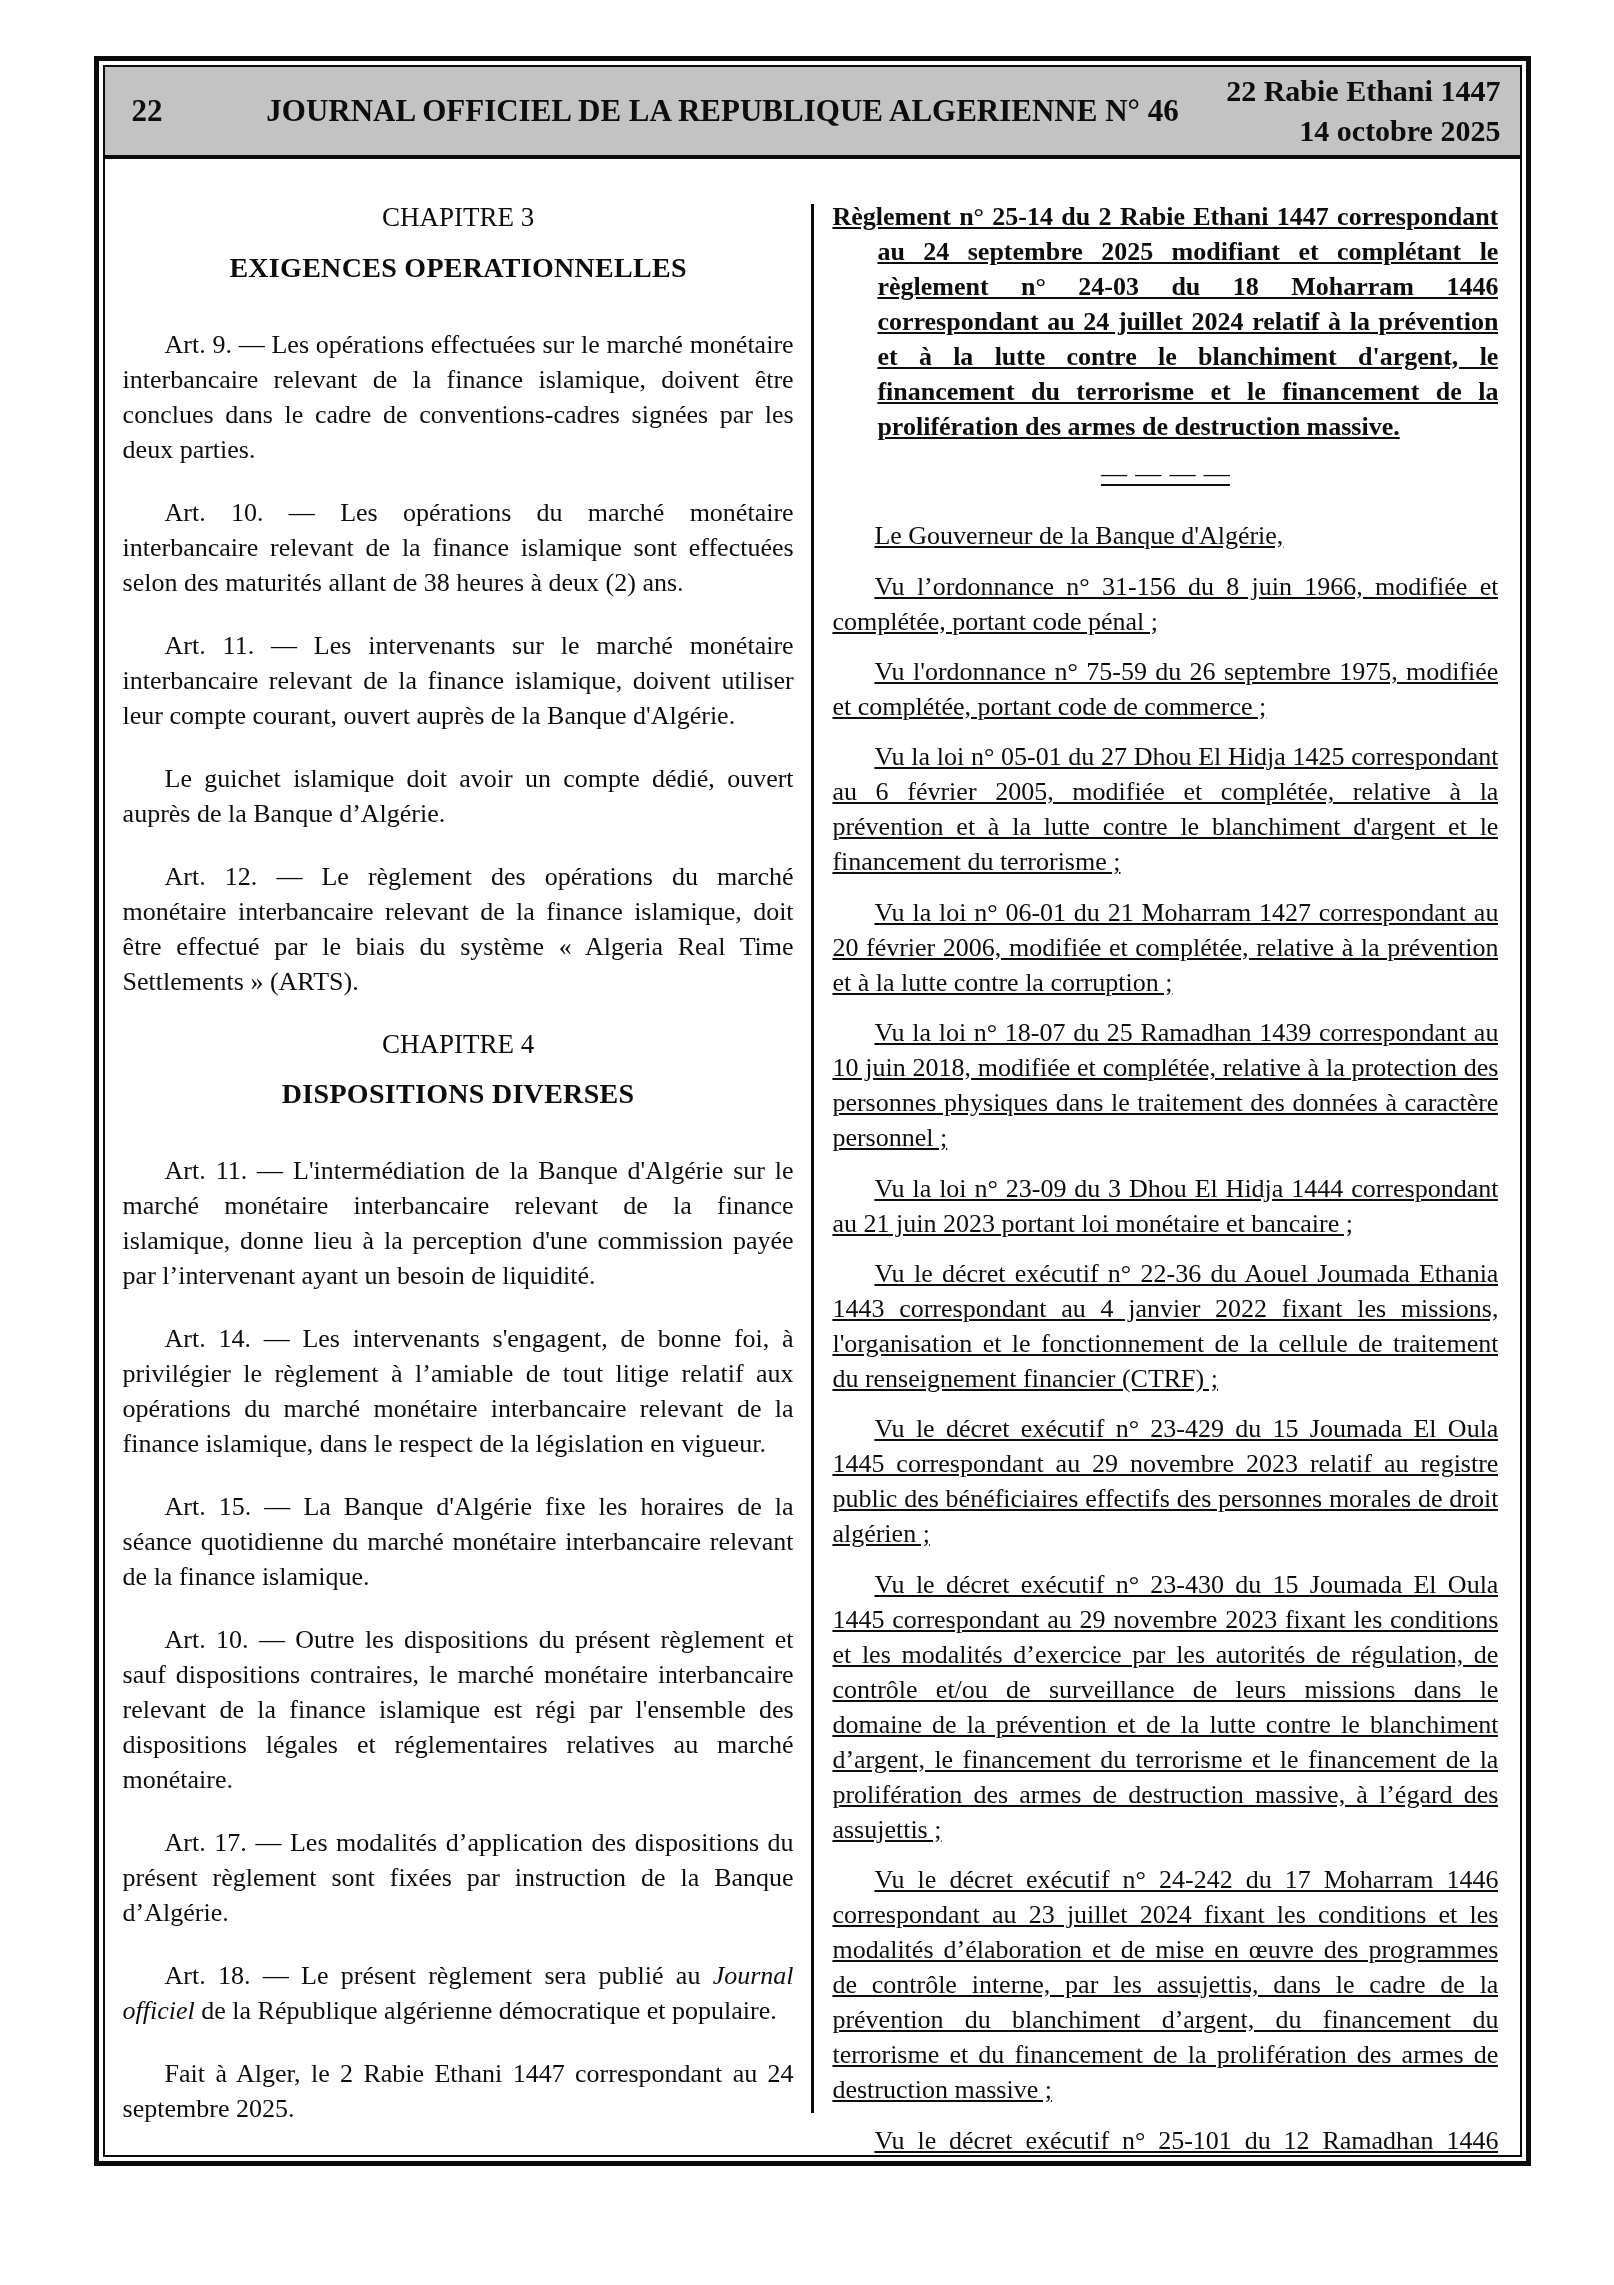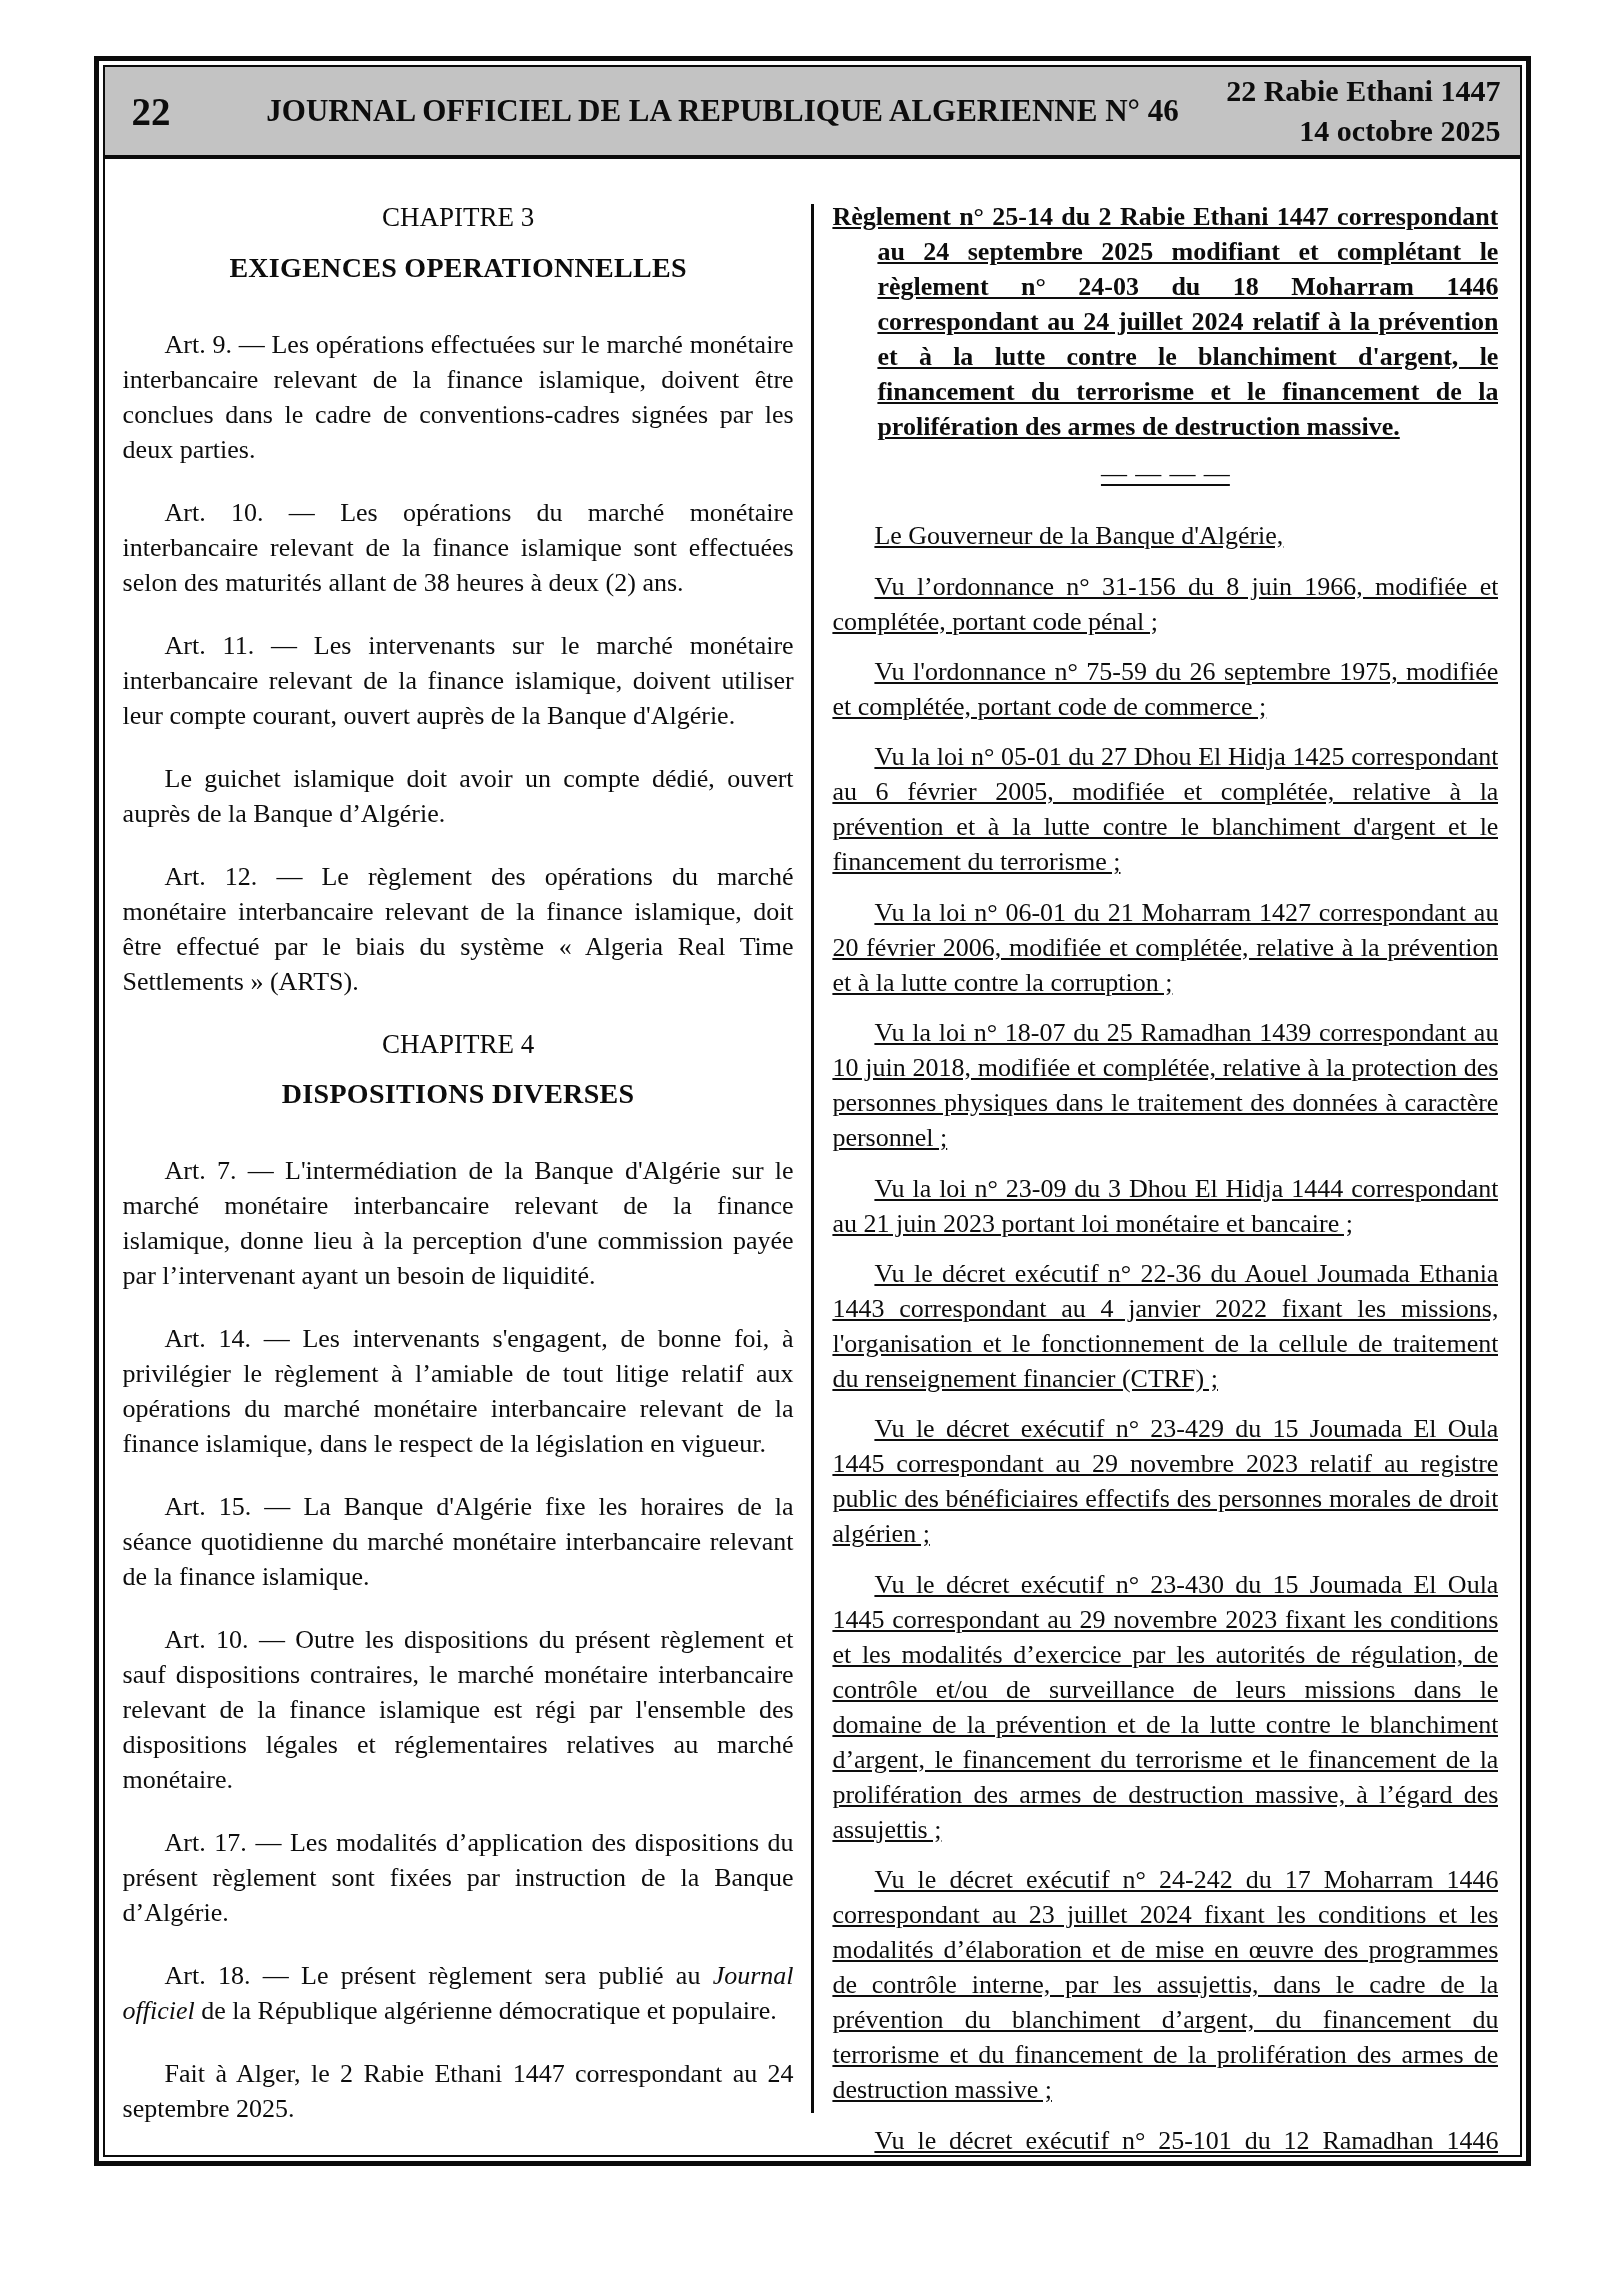--- a/index.html
+++ b/index.html
@@ -14,21 +14,21 @@
   }
   .frame-inner{
     width:100%;height:100%;box-sizing:border-box;border:2.7px solid #0b0b0b;
     position:relative;overflow:hidden;background:#fff;
   }
   .header{
     height:88px;background:#c3c3c3;border-bottom:4.5px solid #0b0b0b;position:relative;
   }
   .page-num{
     position:absolute;left:27px;top:50%;transform:translateY(-50%);
-    font-weight:700;font-size:39px;
+    font-weight:700;font-size:31px;
   }
   .journal-title{
     position:absolute;left:109px;right:289px;top:50%;transform:translateY(-50%);
     text-align:center;font-weight:700;font-size:31px;white-space:nowrap;
   }
   .dates{
     position:absolute;right:20px;top:4.5px;text-align:right;font-weight:700;
     font-size:30px;line-height:40px;
   }
   .columns{
@@ -91,21 +91,21 @@
 
         <p>Art. 9. — Les opérations effectuées sur le marché monétaire interbancaire relevant de la finance islamique, doivent être conclues dans le cadre de conventions-cadres signées par les deux parties.</p>
         <p>Art. 10. — Les opérations du marché monétaire interbancaire relevant de la finance islamique sont effectuées selon des maturités allant de 38 heures à deux (2) ans.</p>
         <p>Art. 11. — Les intervenants sur le marché monétaire interbancaire relevant de la finance islamique, doivent utiliser leur compte courant, ouvert auprès de la Banque d'Algérie.</p>
         <p>Le guichet islamique doit avoir un compte dédié, ouvert auprès de la Banque d’Algérie.</p>
         <p>Art. 12. — Le règlement des opérations du marché monétaire interbancaire relevant de la finance islamique, doit être effectué par le biais du système « Algeria Real Time Settlements » (ARTS).</p>
 
         <div class="chap-title chap4">CHAPITRE 4</div>
         <div class="chap-sub">DISPOSITIONS DIVERSES</div>
 
-        <p>Art. 7. — L'intermédiation de la Banque d'Algérie sur le marché monétaire interbancaire relevant de la finance islamique, donne lieu à la perception d'une commission payée par l’intervenant ayant un besoin de liquidité.</p>
+        <p>Art. 11. — L'intermédiation de la Banque d'Algérie sur le marché monétaire interbancaire relevant de la finance islamique, donne lieu à la perception d'une commission payée par l’intervenant ayant un besoin de liquidité.</p>
         <p>Art. 14. — Les intervenants s'engagent, de bonne foi, à privilégier le règlement à l’amiable de tout litige relatif aux opérations du marché monétaire interbancaire relevant de la finance islamique, dans le respect de la législation en vigueur.</p>
         <p>Art. 15. — La Banque d'Algérie fixe les horaires de la séance quotidienne du marché monétaire interbancaire relevant de la finance islamique.</p>
         <p>Art. 10. — Outre les dispositions du présent règlement et sauf dispositions contraires, le marché monétaire interbancaire relevant de la finance islamique est régi par l'ensemble des dispositions légales et réglementaires relatives au marché monétaire.</p>
         <p>Art. 17. — Les modalités d’application des dispositions du présent règlement sont fixées par instruction de la Banque d’Algérie.</p>
 
         <p><span>Art. 18. — Le présent règlement sera publié au </span><i>Journal officiel</i><span> de la République algérienne démocratique et populaire.</span></p>
 
         <p>Fait à Alger, le 2 Rabie Ethani 1447 correspondant au 24 septembre 2025.</p>
         <div class="signature">Salah-Eddine TALEB.</div>
       </div>

